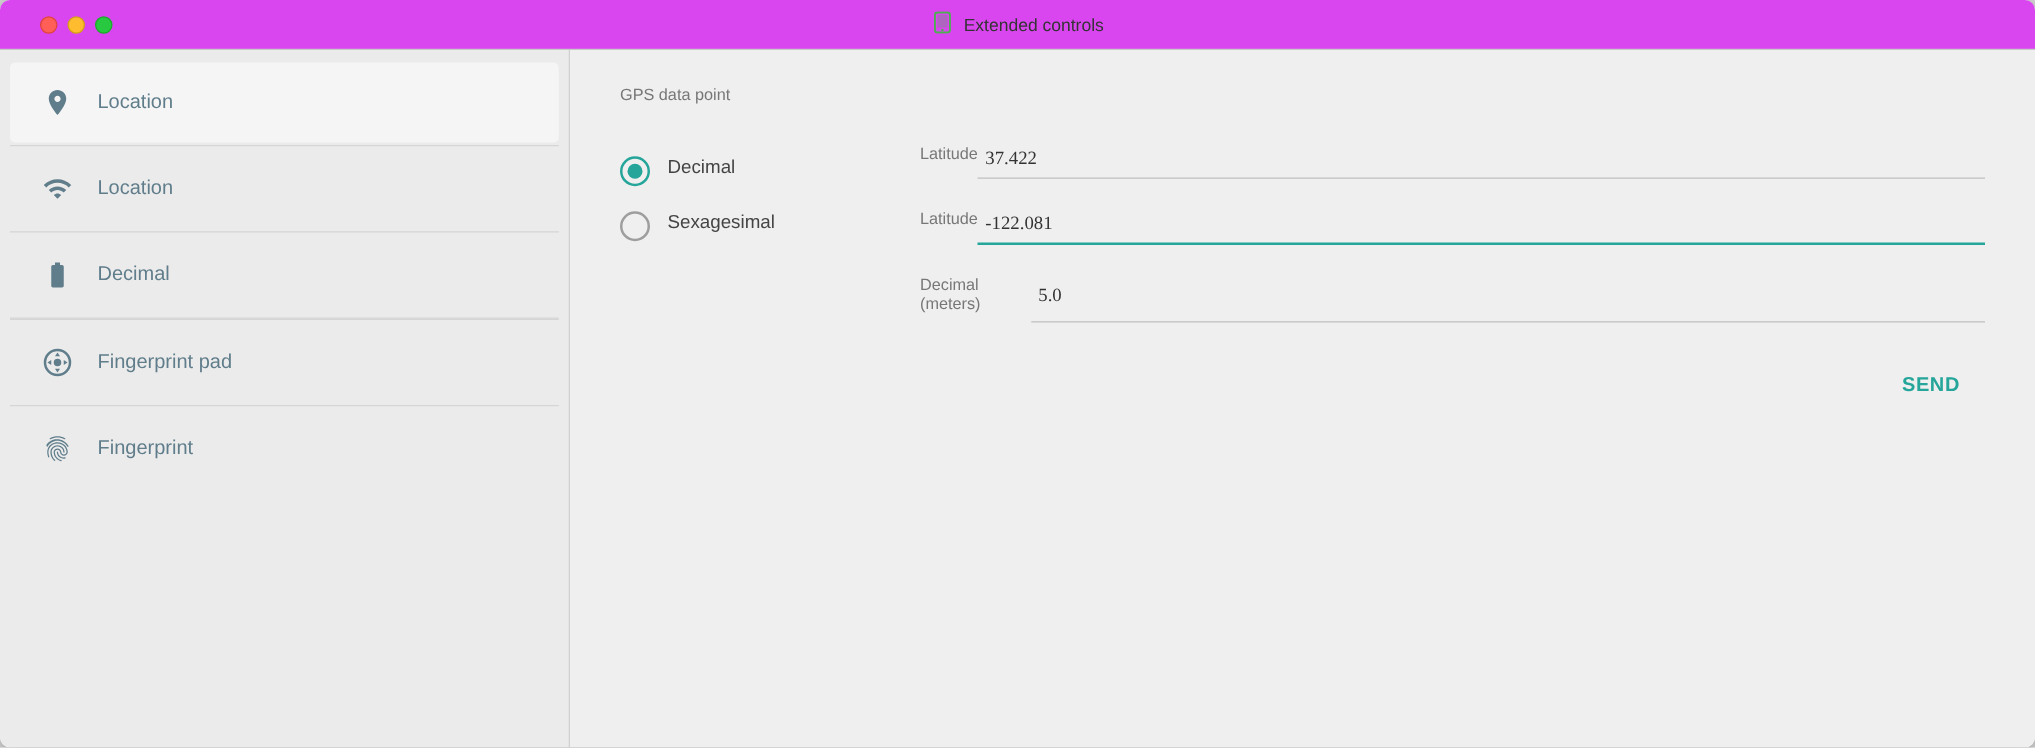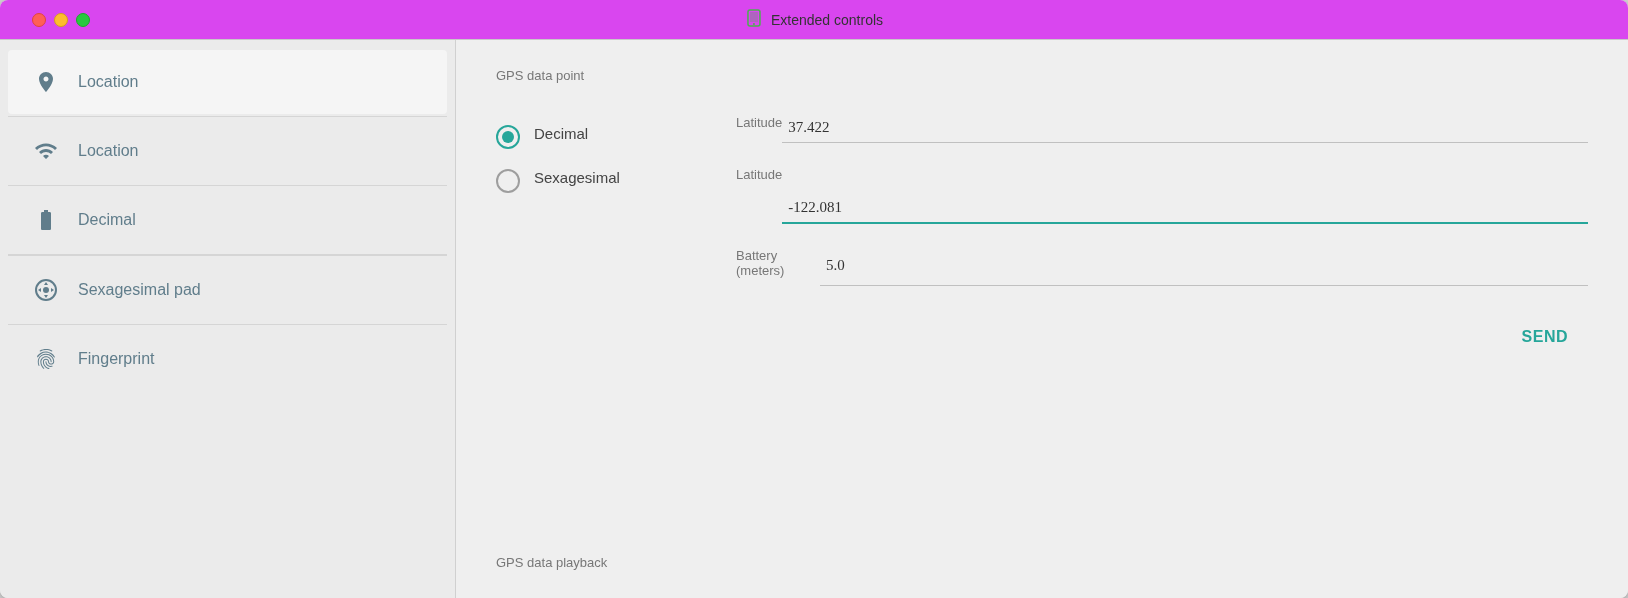--- a/index.html
+++ b/index.html
@@ -199,21 +199,20 @@
       font-size: 15px;
       color: #333;
       padding: 4px 0 6px 6px;
       outline: none;
       width: 100%;
       font-family: Liberation Serif, serif;
     }
 
     .field-input.active-field {
       border-bottom: 2px solid #26a69a;
-      margin-top: 28px;
     }
 
     .send-row {
       display: flex;
       justify-content: flex-end;
       margin-top: 8px;
     }
 
     .send-button {
       background: transparent;
@@ -307,21 +306,21 @@
         <span class="sidebar-item-icon">
           <svg width="24" height="24" viewBox="0 0 24 24" fill="currentColor">
             <circle cx="12" cy="12" r="10" fill="none" stroke="currentColor" stroke-width="2"></circle>
             <circle cx="12" cy="12" r="3"></circle>
             <path d="M12 4l-2 3h4z"></path>
             <path d="M12 20l2-3h-4z"></path>
             <path d="M4 12l3 2v-4z"></path>
             <path d="M20 12l-3-2v4z"></path>
           </svg>
         </span>
-        <span class="sidebar-item-label">Sexagesimal pad</span>
+        <span class="sidebar-item-label">Fingerprint pad</span>
       </div>
 
       <div class="divider"></div>
 
       <div class="sidebar-item">
         <span class="sidebar-item-icon">
           <svg width="24" height="24" viewBox="0 0 24 24" fill="currentColor">
             <path d="M17.81 4.47c-.08 0-.16-.02-.23-.06C15.66 3.42 14 3 12.01 3c-1.98 0-3.86.47-5.57 1.41-.24.13-.54.04-.68-.2-.13-.24-.04-.55.2-.68C7.82 2.52 9.86 2 12.01 2c2.13 0 3.99.47 6.03 1.52.25.13.34.43.21.67-.09.18-.26.28-.44.28zM3.5 9.72c-.1 0-.2-.03-.29-.09-.23-.16-.28-.47-.12-.7.99-1.4 2.25-2.5 3.75-3.27C9.98 4.04 14 4.03 17.15 6.07c1.5.9 2.73 2.14 3.65 3.63.16.26.09.6-.17.74-.26.14-.6.1-.76-.19-.8-1.32-1.93-2.45-3.29-3.27-2.87-1.82-6.52-1.83-9.4-.01-1.36.8-2.45 1.92-3.26 3.33-.11.2-.32.42-.42.42zm6.25 12.07c-.13 0-.26-.05-.35-.15-.87-.87-1.34-1.43-2.01-2.64-.69-1.23-1.05-2.73-1.05-4.34 0-2.97 2.54-5.39 5.66-5.39s5.66 2.42 5.66 5.39c0 .28-.22.5-.5.5s-.5-.22-.5-.5c0-2.42-2.09-4.39-4.66-4.39-2.57 0-4.66 1.97-4.66 4.39 0 1.44.32 2.77.93 3.85.64 1.15 1.08 1.64 1.85 2.42.19.2.19.51 0 .71-.11.1-.24.15-.37.15zm7.17-1.85c-1.19 0-2.24-.3-3.1-.89-1.49-1.01-2.38-2.65-2.38-4.39 0-.28.22-.5.5-.5s.5.22.5.5c0 1.41.72 2.74 1.94 3.56.71.48 1.54.71 2.54.71.24 0 .64-.03 1.04-.1.27-.05.53.13.58.41.05.27-.13.53-.41.58-.57.11-1.07.12-1.21.12zM14.91 22c-.04 0-.09-.01-.13-.02-1.59-.44-2.63-1.03-3.72-2.1-1.4-1.39-2.17-3.24-2.17-5.22 0-1.62 1.38-2.94 3.08-2.94 1.7 0 3.08 1.32 3.08 2.94 0 1.07.93 1.94 2.08 1.94s2.08-.87 2.08-1.94c0-3.77-3.25-6.83-7.25-6.83-2.84 0-5.44 1.58-6.61 4.03-.39.81-.59 1.76-.59 2.8 0 .78.07 2.01.67 3.61.1.26-.03.55-.29.64-.26.1-.55-.04-.64-.29-.49-1.31-.73-2.61-.73-3.96 0-1.2.23-2.29.68-3.24 1.33-2.79 4.28-4.59 7.51-4.59 4.55 0 8.25 3.51 8.25 7.83 0 1.62-1.38 2.94-3.08 2.94s-3.08-1.32-3.08-2.94c0-1.07-.93-1.94-2.08-1.94s-2.08.87-2.08 1.94c0 1.71.66 3.31 1.87 4.51.95.94 1.86 1.46 3.27 1.85.27.07.42.35.35.61-.05.23-.26.36-.47.36z"></path>
           </svg>
         </span>
@@ -355,29 +354,28 @@
             <span class="field-label">Latitude</span>
             <input type="text" class="field-input" value="37.422" style="">
           </div>
 
           <div class="field-group">
             <span class="field-label">Latitude</span>
             <input type="text" class="field-input active-field" value="-122.081" style="">
           </div>
 
           <div class="field-group">
-            <span class="field-label">Battery (meters)</span>
+            <span class="field-label">Decimal (meters)</span>
             <input type="text" class="field-input" value="5.0" style="">
           </div>
 
           <div class="send-row">
             <button class="send-button">SEND</button>
           </div>
 
         </div>
 
       </div>
 
-      <div class="bottom-label">GPS data playback</div>
 
     </div>
   </div>
 </div>
 
 </body></html>

